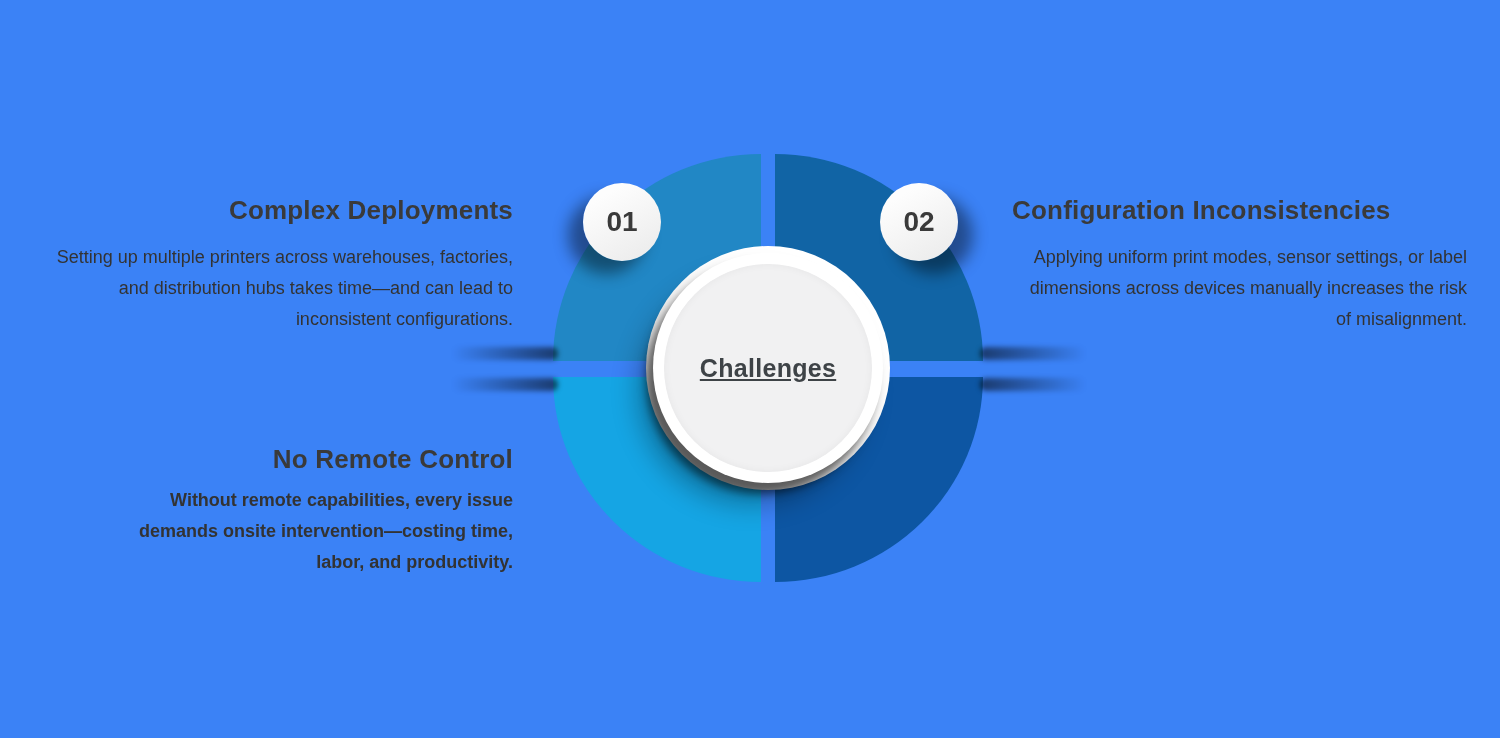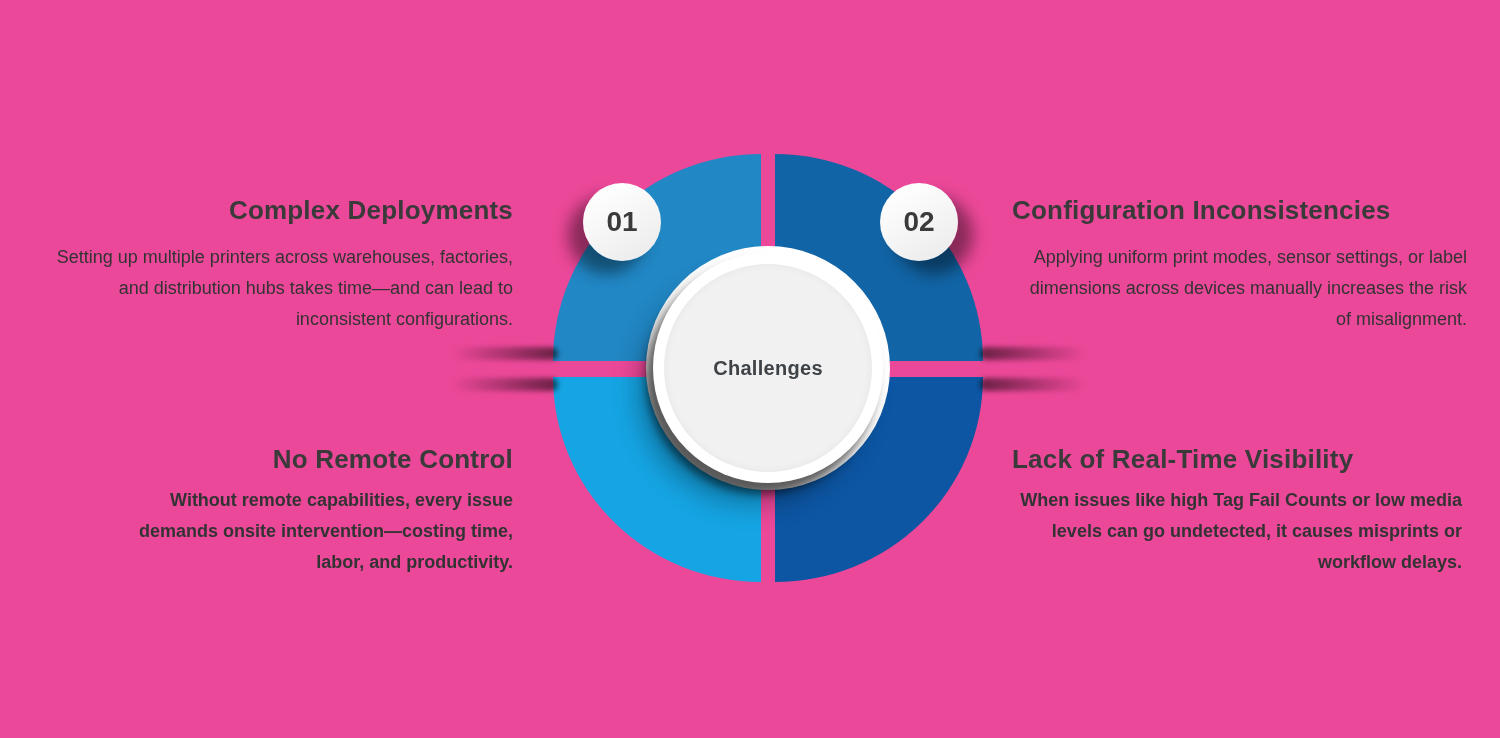--- a/index.html
+++ b/index.html
@@ -1,17 +1,17 @@
 <!DOCTYPE html>
 <html><head>
 <meta charset="utf-8">
 <style>
   html,body{margin:0;padding:0;background:#fff;}
   .stage{
-    position:relative;width:1500px;height:738px;background:#ec4899;
+    position:relative;width:1500px;height:738px;background:#3b82f6;
     overflow:hidden;font-family:"Liberation Sans",sans-serif;
   }
   
   .tblock{position:absolute;}
   .tblock .title{font-size:26px;font-weight:700;color:#3a3a3a;letter-spacing:.2px;}
   .tblock .desc{font-size:18px;line-height:31px;color:#333333;margin-top:16px;text-align:right;}
   .tblock.bottom .desc{margin-top:10px;font-weight:bold;}
   .align-r{text-align:right;}
   .align-l{text-align:left;}
   #tb-top-left{left:48px;top:195px;width:465px;}
@@ -30,22 +30,23 @@
 
   
   .center-outer{
     position:absolute;left:653px;top:253px;width:230px;height:230px;border-radius:50%;
     background:#ffffff;z-index:3;
     box-shadow:-7px 11px 9px rgba(0,0,0,.52), -16px 22px 26px rgba(0,0,0,.28);
   }
   .center-inner{
     position:absolute;left:11px;top:11px;width:208px;height:208px;border-radius:50%;
     background:#f1f1f2;display:flex;align-items:center;justify-content:center;
-    font-size:20px;font-weight:700;color:#3e4347;letter-spacing:.3px;
+    font-size:25px;font-weight:700;color:#3e4347;letter-spacing:.3px;
     box-shadow:inset 0 0 8px rgba(0,0,0,.05);
+    text-decoration:underline;
   }
 
   
   .badge{
     position:absolute;width:78px;height:78px;border-radius:50%;z-index:4;
     background:linear-gradient(150deg,#fdfdfd 20%,#ebebeb 95%);
     display:flex;align-items:center;justify-content:center;
     font-size:28px;font-weight:700;color:#3a3a3a;
   }
   .badge.shadow-l{box-shadow:-15px 13px 15px rgba(0,0,0,.42);}
@@ -75,24 +76,20 @@
   <div class="tblock align-l" id="tb-top-right">
     <div class="title">Configuration Inconsistencies</div>
     <div class="desc">Applying uniform print modes, sensor settings, or label dimensions across devices manually increases the risk of misalignment.</div>
   </div>
 
   <div class="tblock align-r bottom" id="tb-bottom-left">
     <div class="title">No Remote Control</div>
     <div class="desc">Without remote capabilities, every issue demands onsite intervention—costing time, labor, and productivity.</div>
   </div>
 
-  <div class="tblock align-l bottom" id="tb-bottom-right">
-    <div class="title">Lack of Real-Time Visibility</div>
-    <div class="desc">When issues like high Tag Fail Counts or low media levels can go undetected, it causes misprints or workflow delays.</div>
-  </div>
 
   <div class="ring">
     <div class="quad q-tl" style="background-color: rgb(33, 135, 197);"></div>
     <div class="quad q-tr" style="background-color: rgb(17, 100, 165);"></div>
     <div class="quad q-bl" style="background-color: rgb(21, 165, 228);"></div>
     <div class="quad q-br" style="background-color: rgb(13, 86, 163);"></div>
     <div class="hole"></div>
   </div>
 
   <div class="streak left top"></div>

